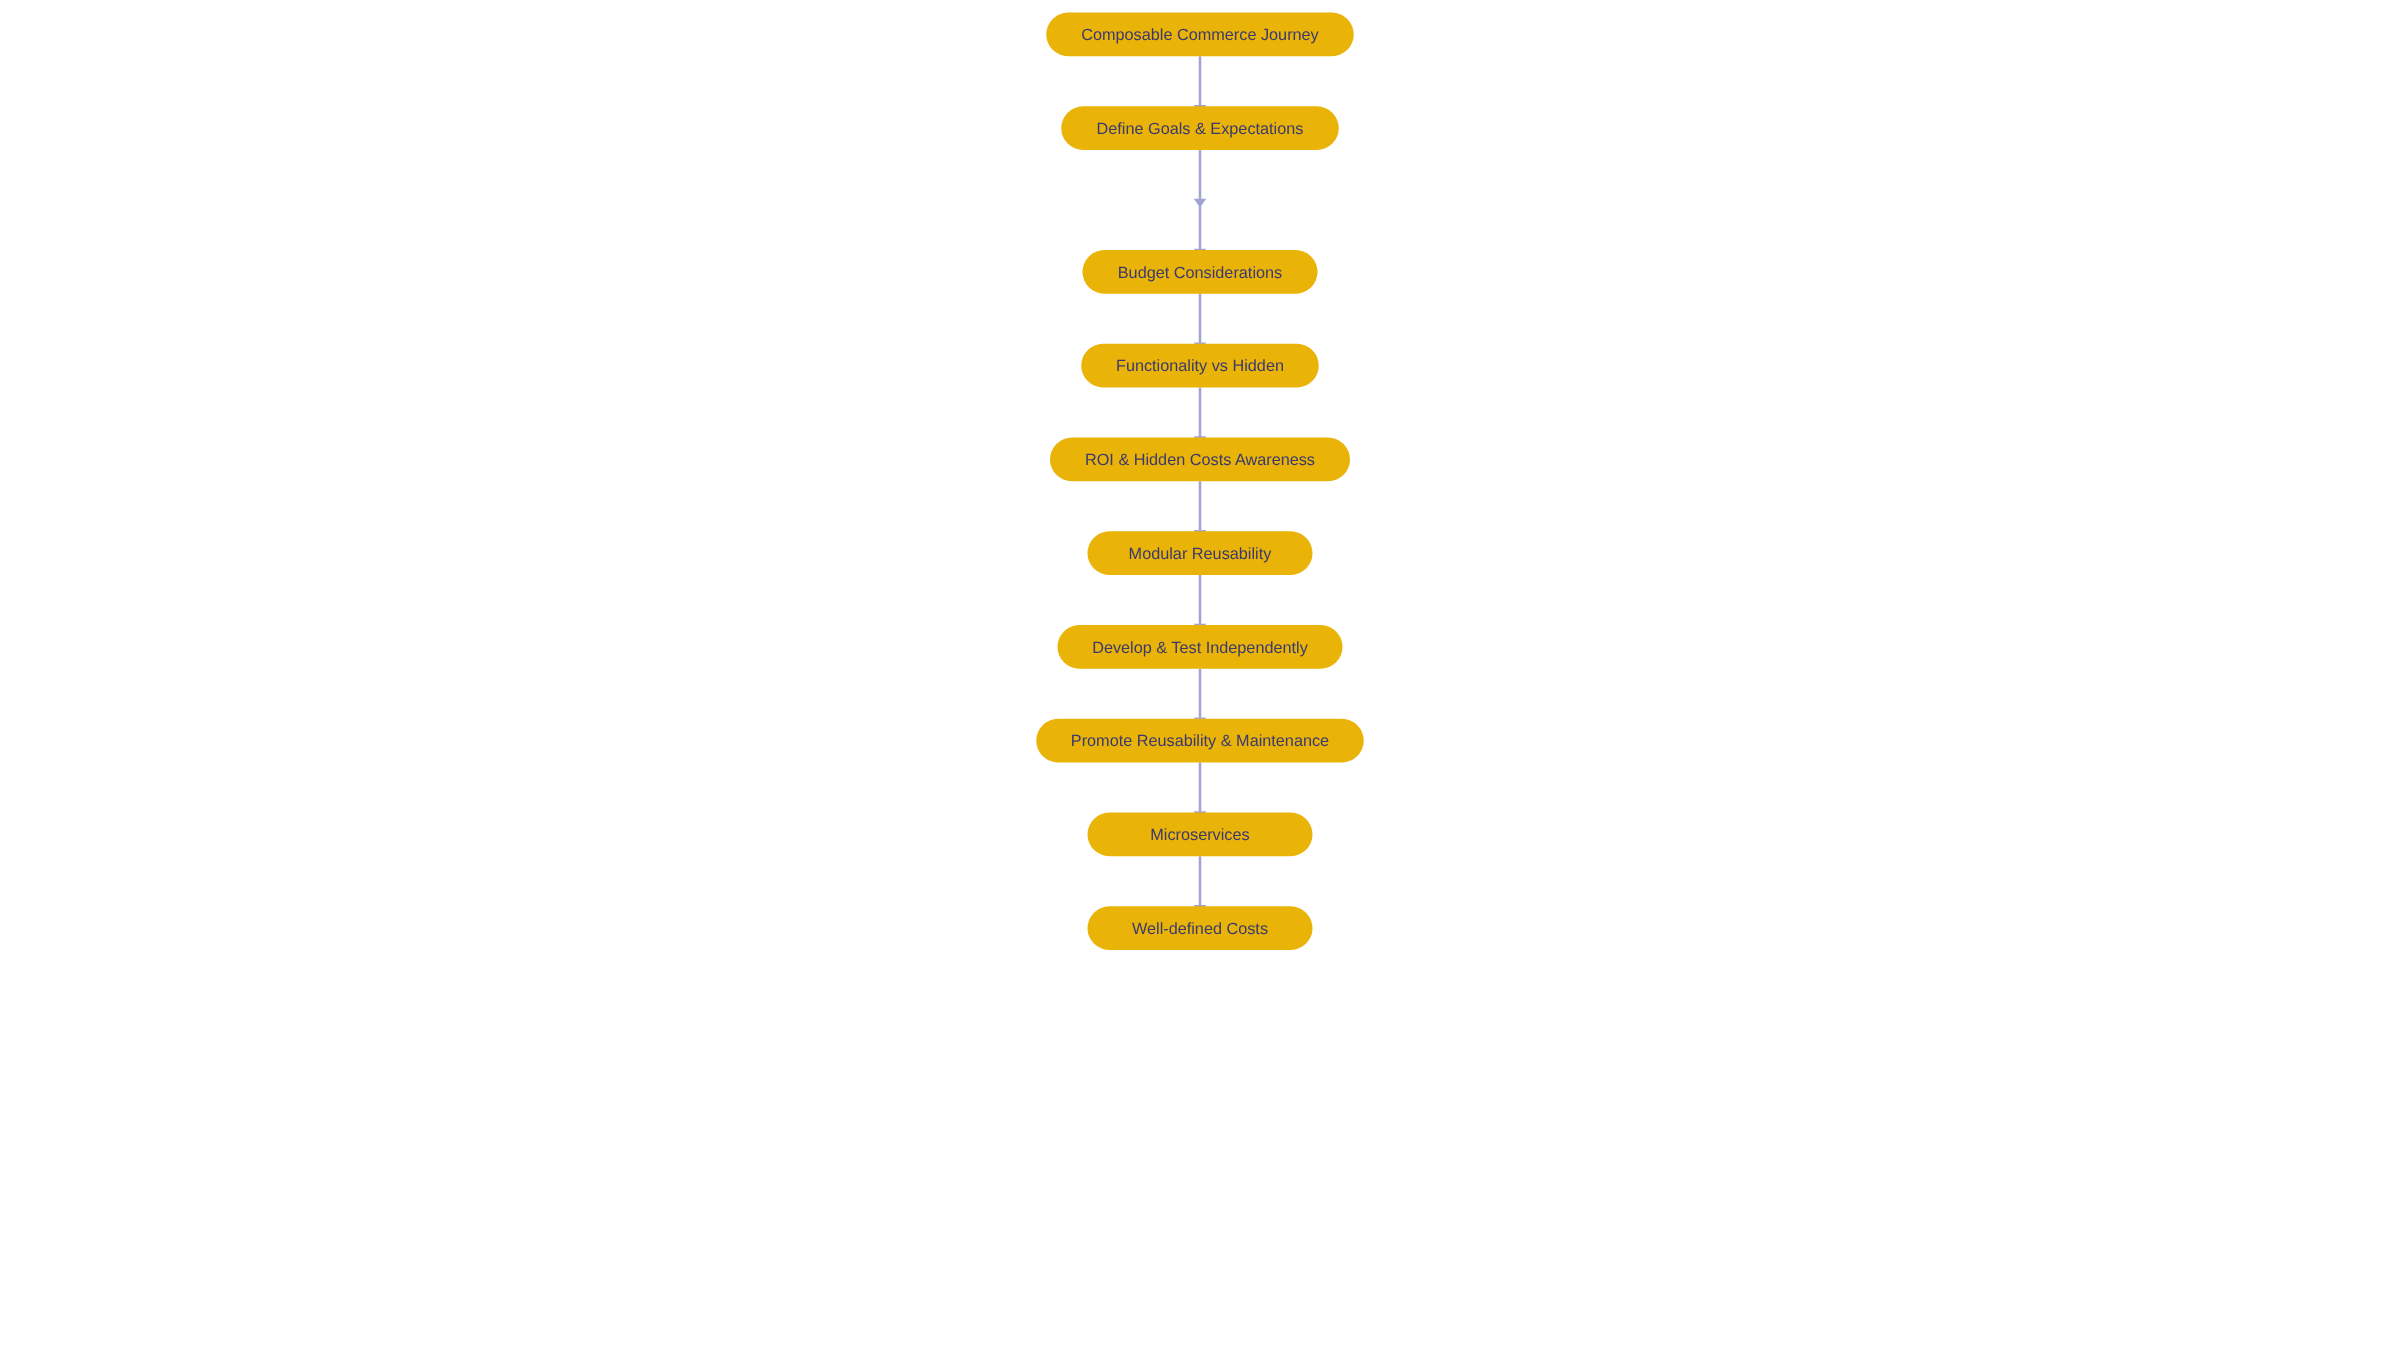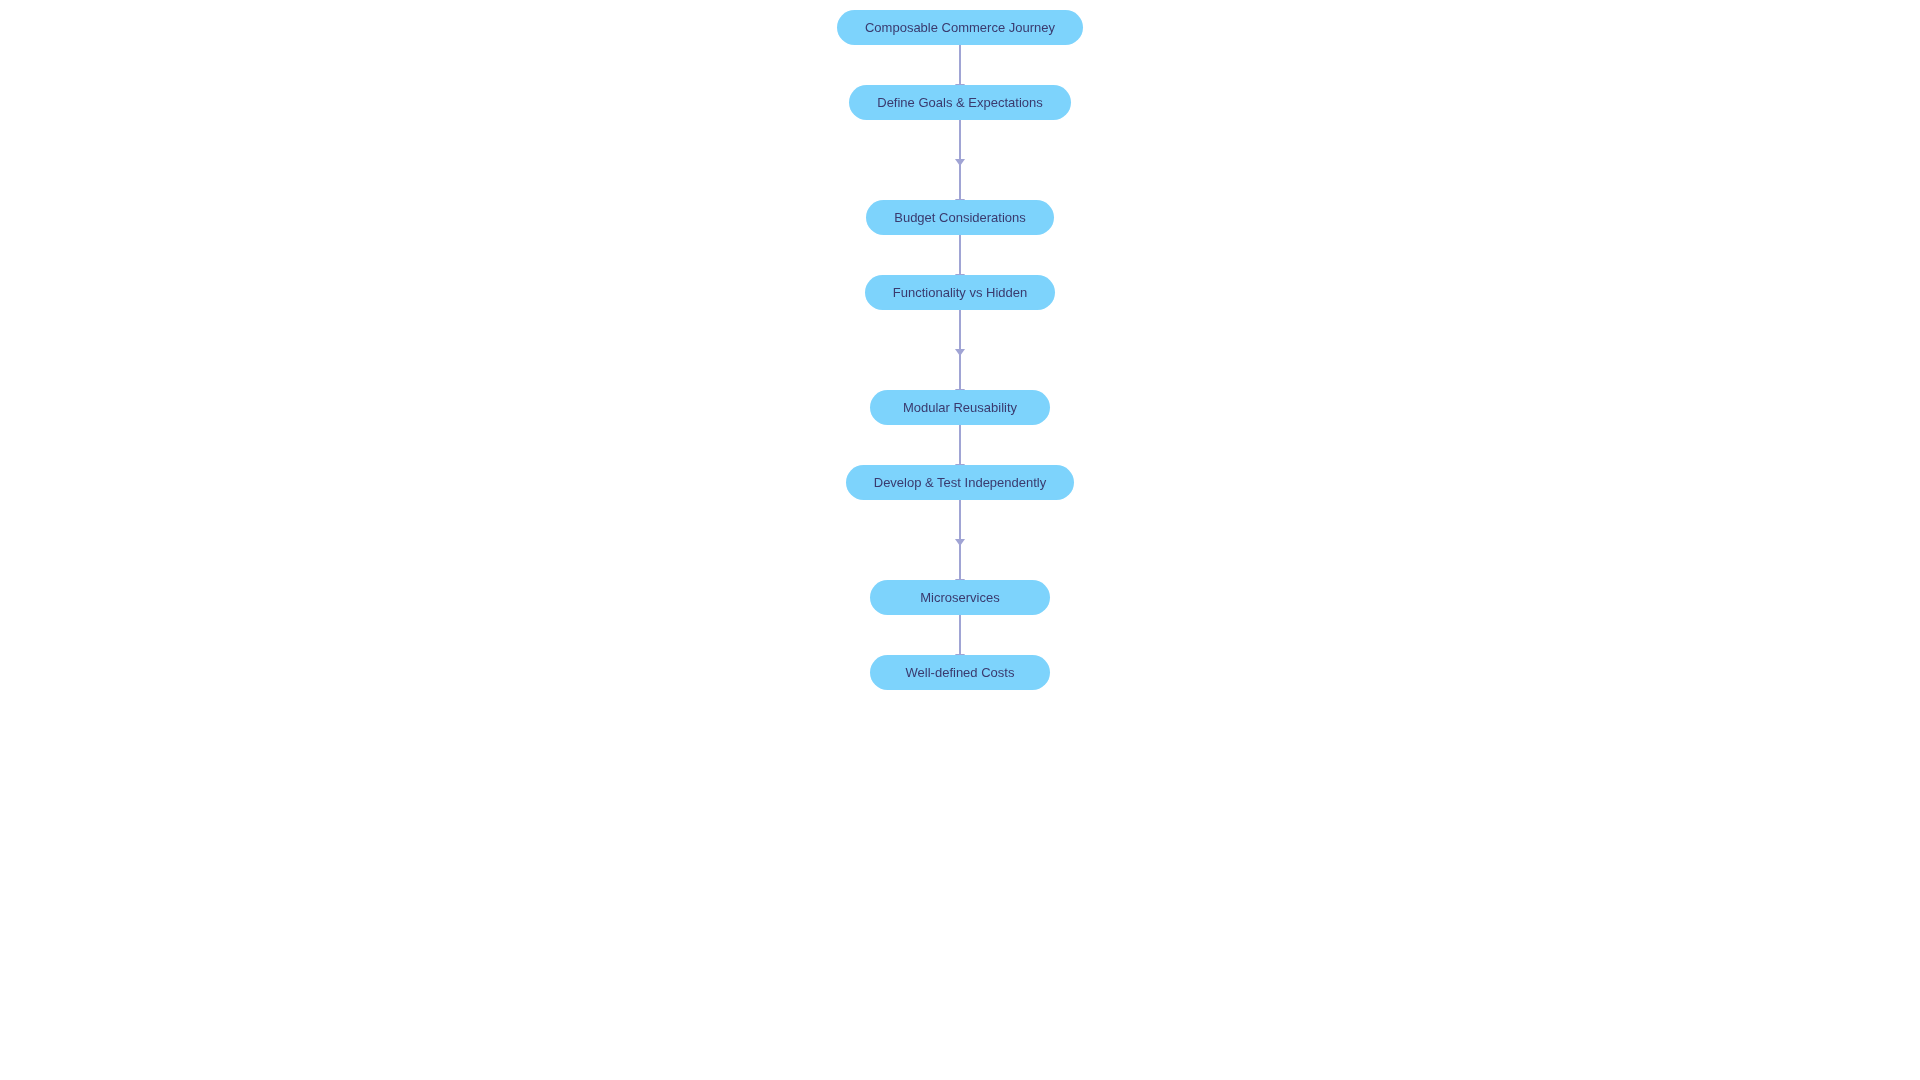--- a/index.html
+++ b/index.html
@@ -21,21 +21,21 @@
 
     .diagram-container {
       display: flex;
       flex-direction: column;
       align-items: center;
       padding-top: 10px;
       position: relative;
     }
 
     .node {
-      background: #7dd3fc;
+      background: #eab308;
       border-radius: 50px;
       padding: 10px 28px;
       font-size: 13px;
       color: #3a3a6e;
       text-align: center;
       white-space: nowrap;
       position: relative;
       z-index: 1;
     }
 
@@ -76,27 +76,29 @@
   <div class="connector"></div>
 
   <div class="connector"></div>
 
   <div class="node node-wide">Budget Considerations</div>
   <div class="connector"></div>
 
   <div class="node node-wide">Functionality vs Hidden</div>
   <div class="connector"></div>
 
+  <div class="node node-wide">ROI &amp; Hidden Costs Awareness</div>
   <div class="connector"></div>
 
   <div class="node node-wide">Modular Reusability</div>
   <div class="connector"></div>
 
   <div class="node node-wide">Develop &amp; Test Independently</div>
   <div class="connector"></div>
 
+  <div class="node node-wide">Promote Reusability &amp; Maintenance</div>
   <div class="connector"></div>
 
   <div class="node node-wide">Microservices</div>
   <div class="connector"></div>
 
   <div class="node node-wide">Well-defined Costs</div>
 </div>
 
 </body></html>

